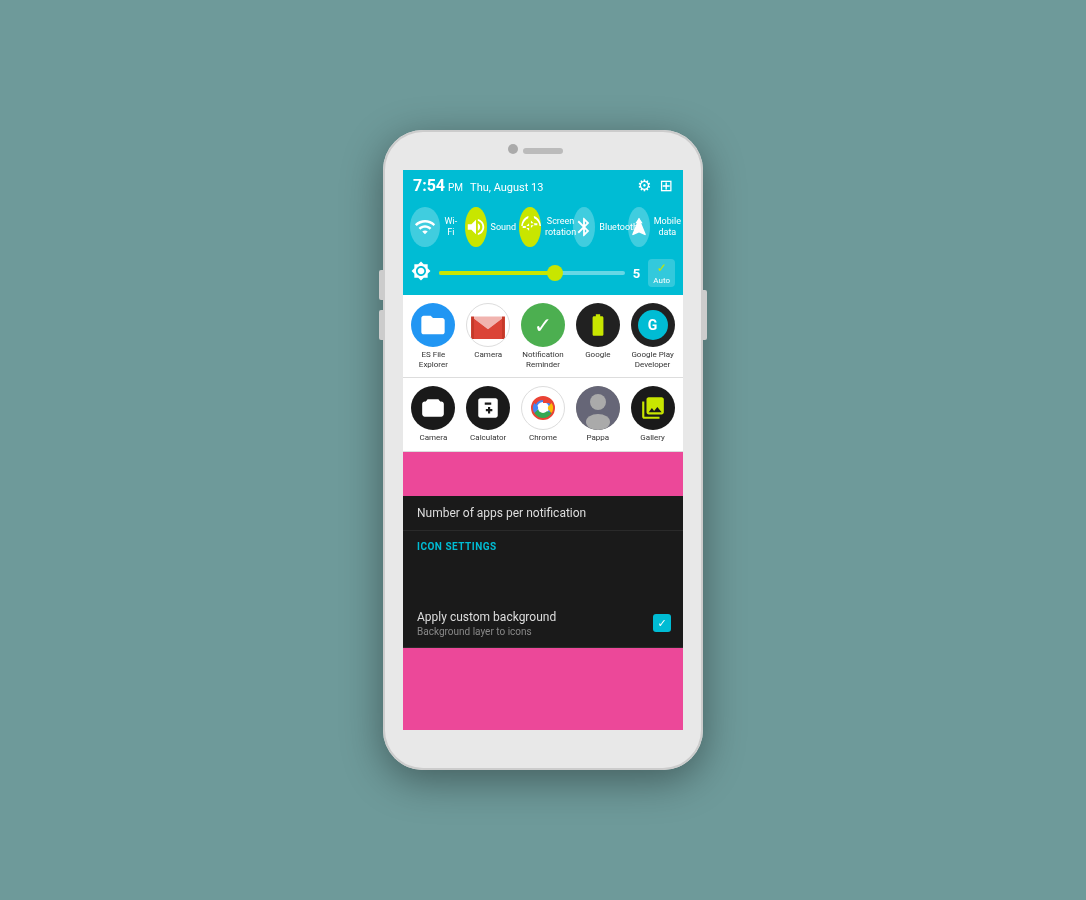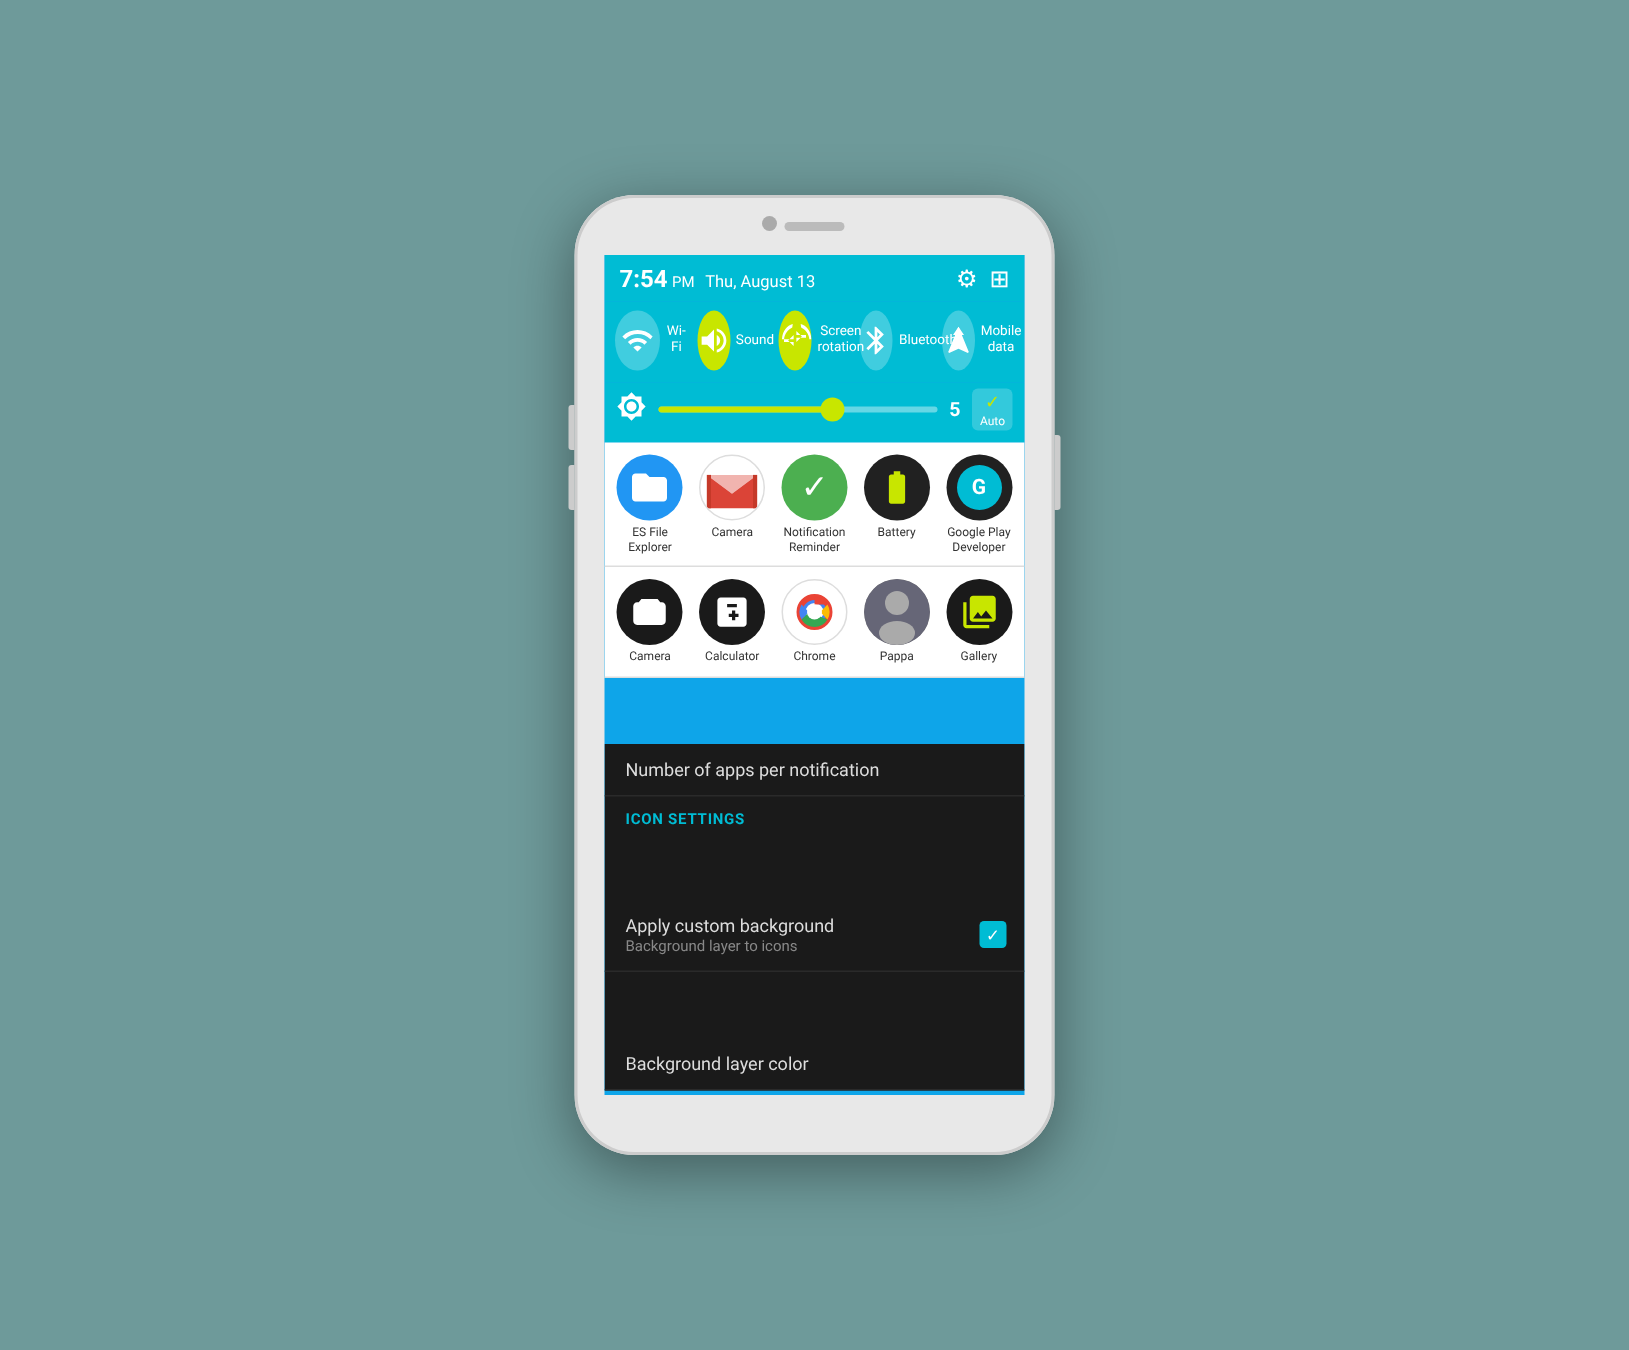--- a/index.html
+++ b/index.html
@@ -73,21 +73,21 @@
       top: 160px;
       width: 4px;
       height: 50px;
       background: #ccc;
       border-radius: 0 2px 2px 0;
     }
 
     .phone-screen {
       width: 280px;
       height: 560px;
-      background: #0ea5e9;
+      background: #ec4899;
       overflow: hidden;
       position: relative;
     }
 
     
     .status-bar {
       background: #00bcd4;
       padding: 6px 10px;
       display: flex;
       align-items: center;
@@ -467,21 +467,21 @@
           <div class="green-check">✓</div>
           <span class="app-label">Notification Reminder</span>
         </div>
 
         <div class="app-item">
           <div class="battery-icon-app">
             <svg width="26" height="28" viewBox="0 0 24 24" fill="#c8e600">
               <path d="M15.67 4H14V2h-4v2H8.33C7.6 4 7 4.6 7 5.33v15.33C7 21.4 7.6 22 8.33 22h7.33c.74 0 1.34-.6 1.34-1.33V5.33C17 4.6 16.4 4 15.67 4z"></path>
             </svg>
           </div>
-          <span class="app-label">Battery</span>
+          <span class="app-label">Google</span>
         </div>
 
         <div class="app-item">
           <div class="gplay-icon">
             <div style="width:30px;height:30px;background:#00bcd4;border-radius:50%;display:flex;align-items:center;justify-content:center;color:white;font-size:14px;font-weight:bold;">G</div>
           </div>
           <span class="app-label">Google Play Developer</span>
         </div>
 
       </div>
@@ -555,20 +555,17 @@
 
       <div class="settings-section-header">ICON SETTINGS</div>
 
       <div class="settings-item">
         <div class="settings-title">Apply custom background</div>
         <div class="settings-subtitle">Background layer to icons</div>
         <div class="settings-checkbox">✓</div>
       </div>
 
 
-      <div class="settings-item">
-        <div class="settings-title">Background layer color</div>
-      </div>
 
     </div>
 
   </div>
 </div>
 
 </body></html>

